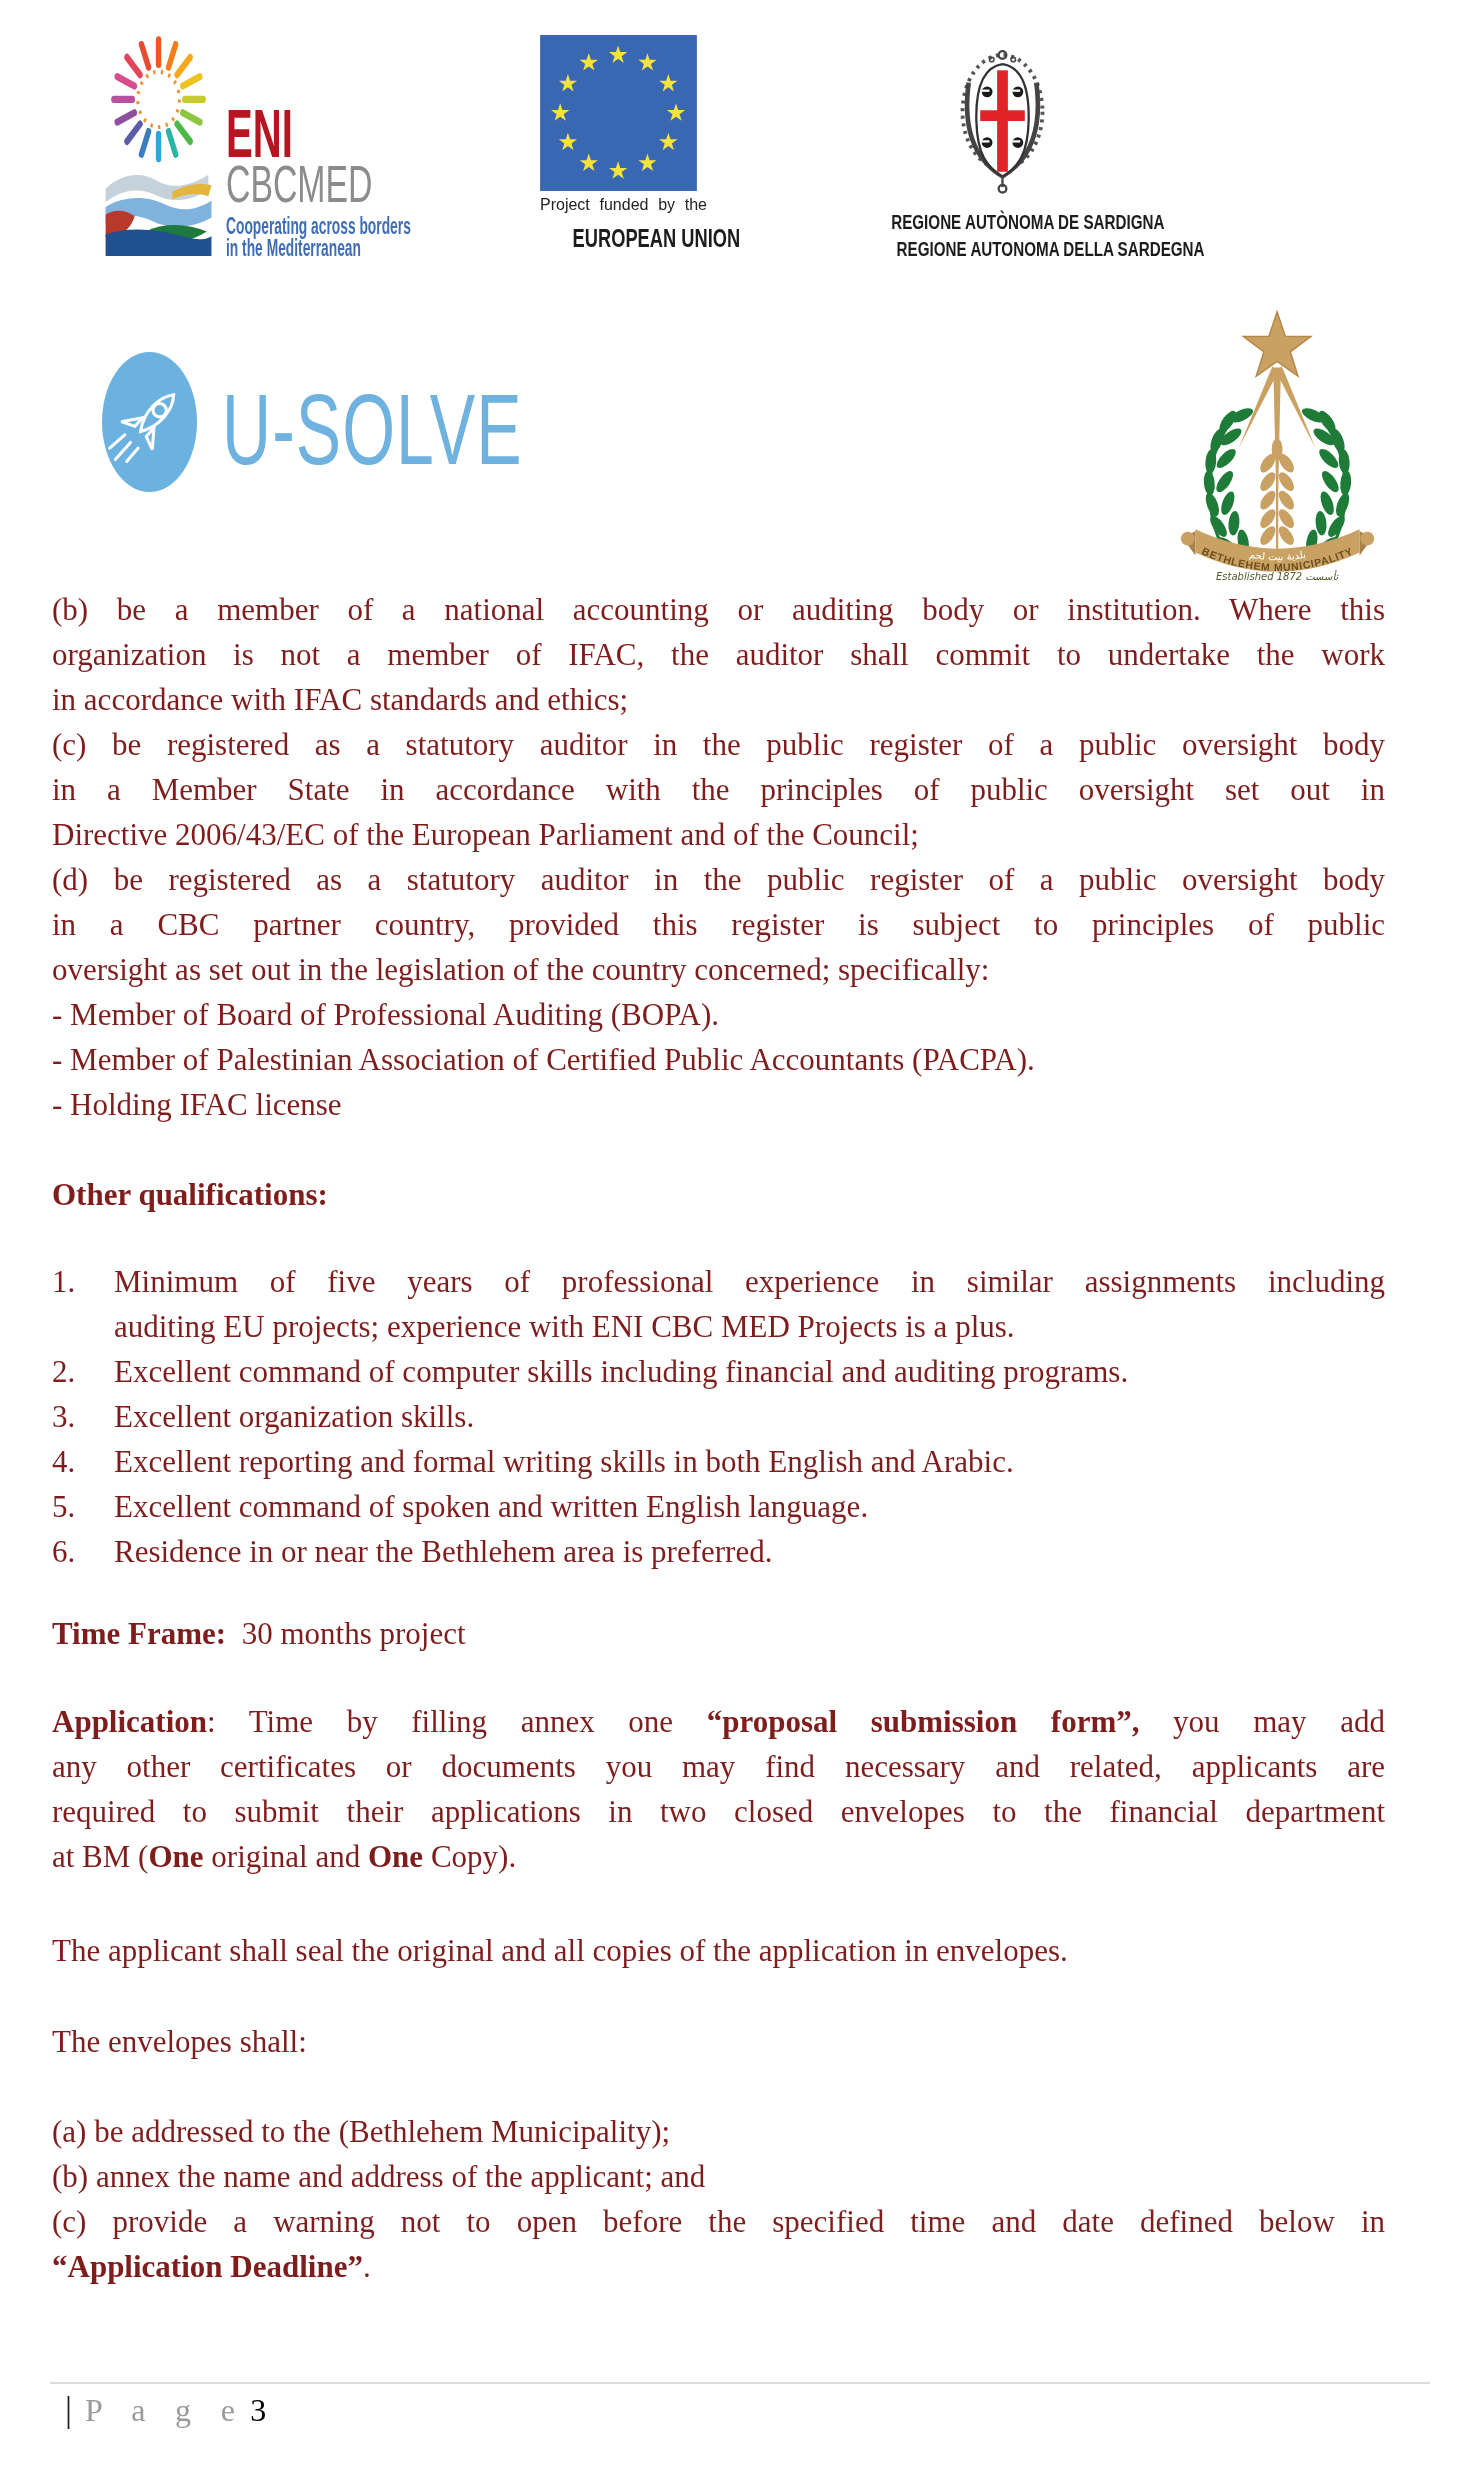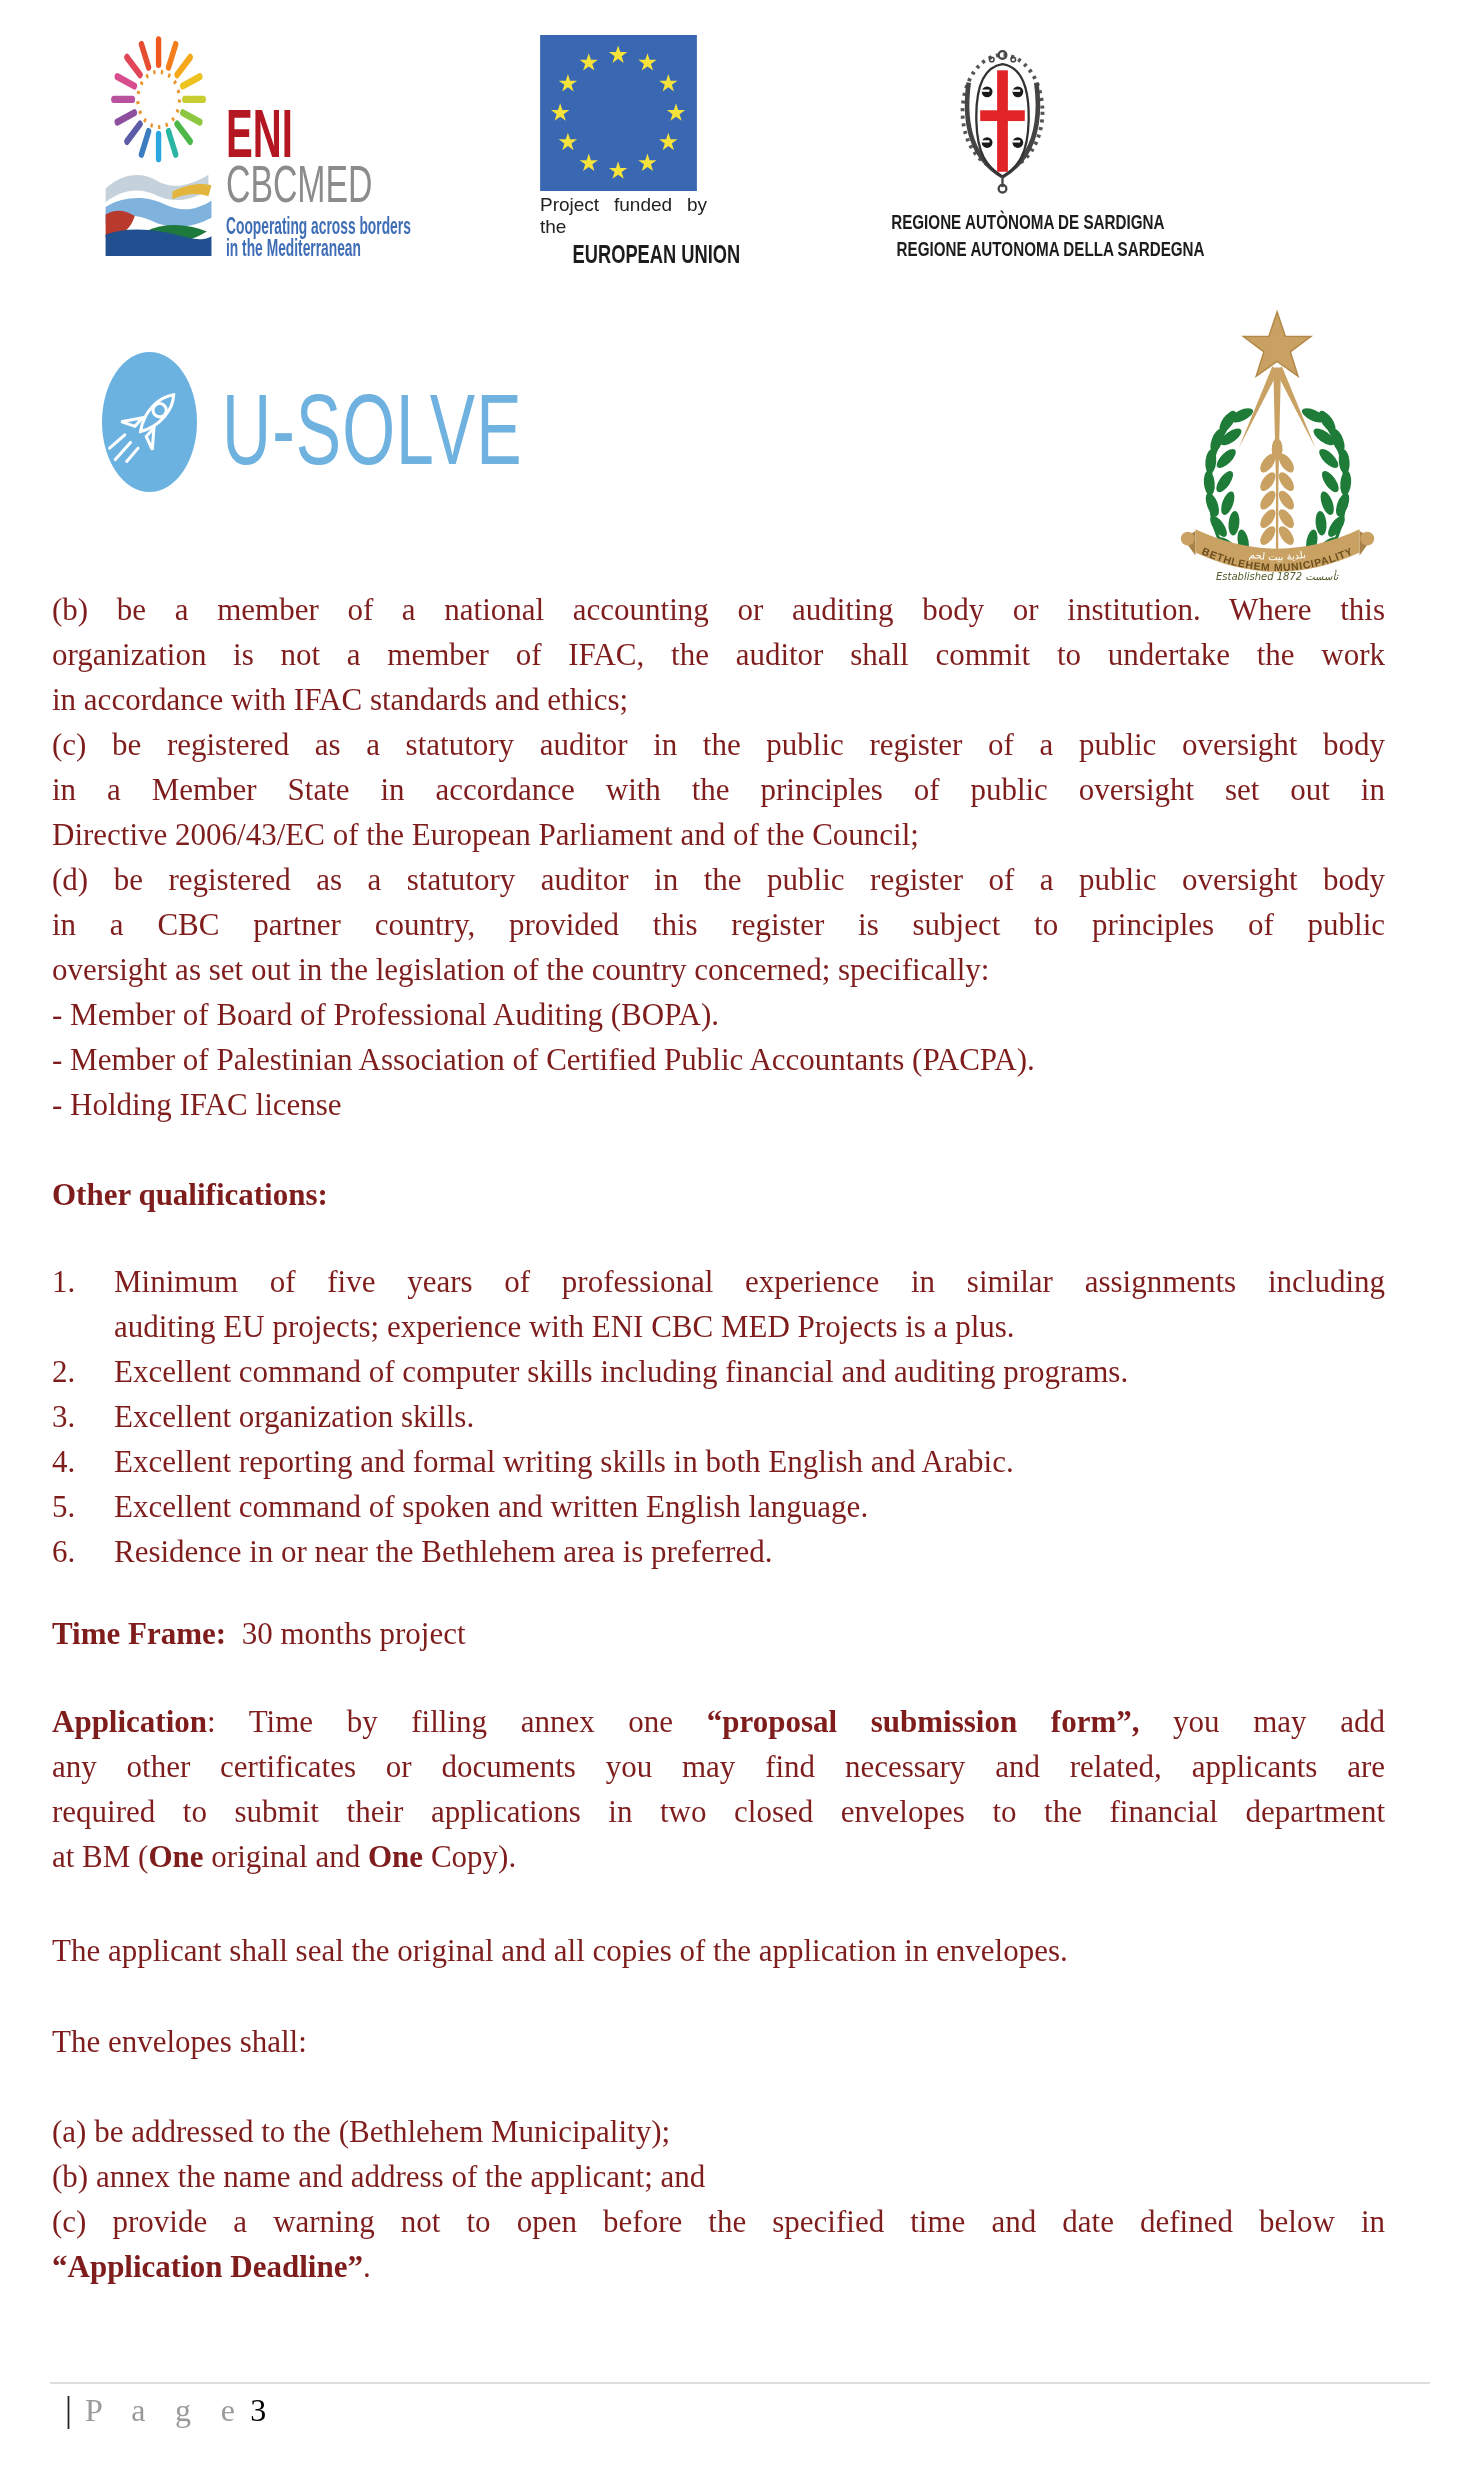--- a/index.html
+++ b/index.html
@@ -11,22 +11,22 @@
   
   .eni-name{left:226px;top:99px;font-family:"Liberation Sans",sans-serif;font-size:68px;
             font-weight:bold;color:#B41622;line-height:68px;transform:scaleX(.59);}
   .eni-sub{left:226px;top:158px;font-family:"Liberation Sans",sans-serif;font-size:52px;
            font-weight:300;color:#8C8C8C;line-height:52px;transform:scaleX(.65);}
   .eni-tag1{left:226px;top:214px;font-family:"Liberation Sans",sans-serif;font-size:23px;
             font-weight:bold;color:#3E6DB5;line-height:25px;transform:scaleX(.60);}
   .eni-tag2{left:226px;top:236px;font-family:"Liberation Sans",sans-serif;font-size:23px;
             font-weight:bold;color:#3E6DB5;line-height:25px;transform:scaleX(.60);}
   .eu-cap1{left:540px;top:194px;width:167px;font-family:"Liberation Sans",sans-serif;
-           font-size:19px;line-height:21.6px;color:#222;text-align:justify;text-align-last:justify;}
-  .eu-cap2{left:540px;top:240px;width:167px;text-align:center;}
+           font-size:16px;line-height:21.6px;color:#222;text-align:justify;text-align-last:justify;}
+  .eu-cap2{left:540px;top:224px;width:167px;text-align:center;}
   .eu-cap2 span{display:inline-block;white-space:nowrap;transform:scaleX(.72);transform-origin:center top;
            font-family:"Liberation Sans",sans-serif;font-size:25.4px;font-weight:bold;color:#1c1c1c;line-height:28px;}
   .sar-cap{width:308px;text-align:center;}
   .sar-cap span{display:inline-block;white-space:nowrap;transform:scaleX(.76);transform-origin:center top;
            font-family:"Liberation Sans",sans-serif;font-size:20px;font-weight:bold;color:#1c1c1c;line-height:23px;}
   .usolve-circle{left:102px;top:352px;width:95px;height:140px;border-radius:50%;background:#6CB2E1;}
   .usolve-name{left:222px;top:379px;font-family:"Liberation Sans",sans-serif;font-size:100px;
             font-weight:400;color:#6FB2DF;line-height:100px;letter-spacing:1.5px;transform:scaleX(.68);}
 
   

